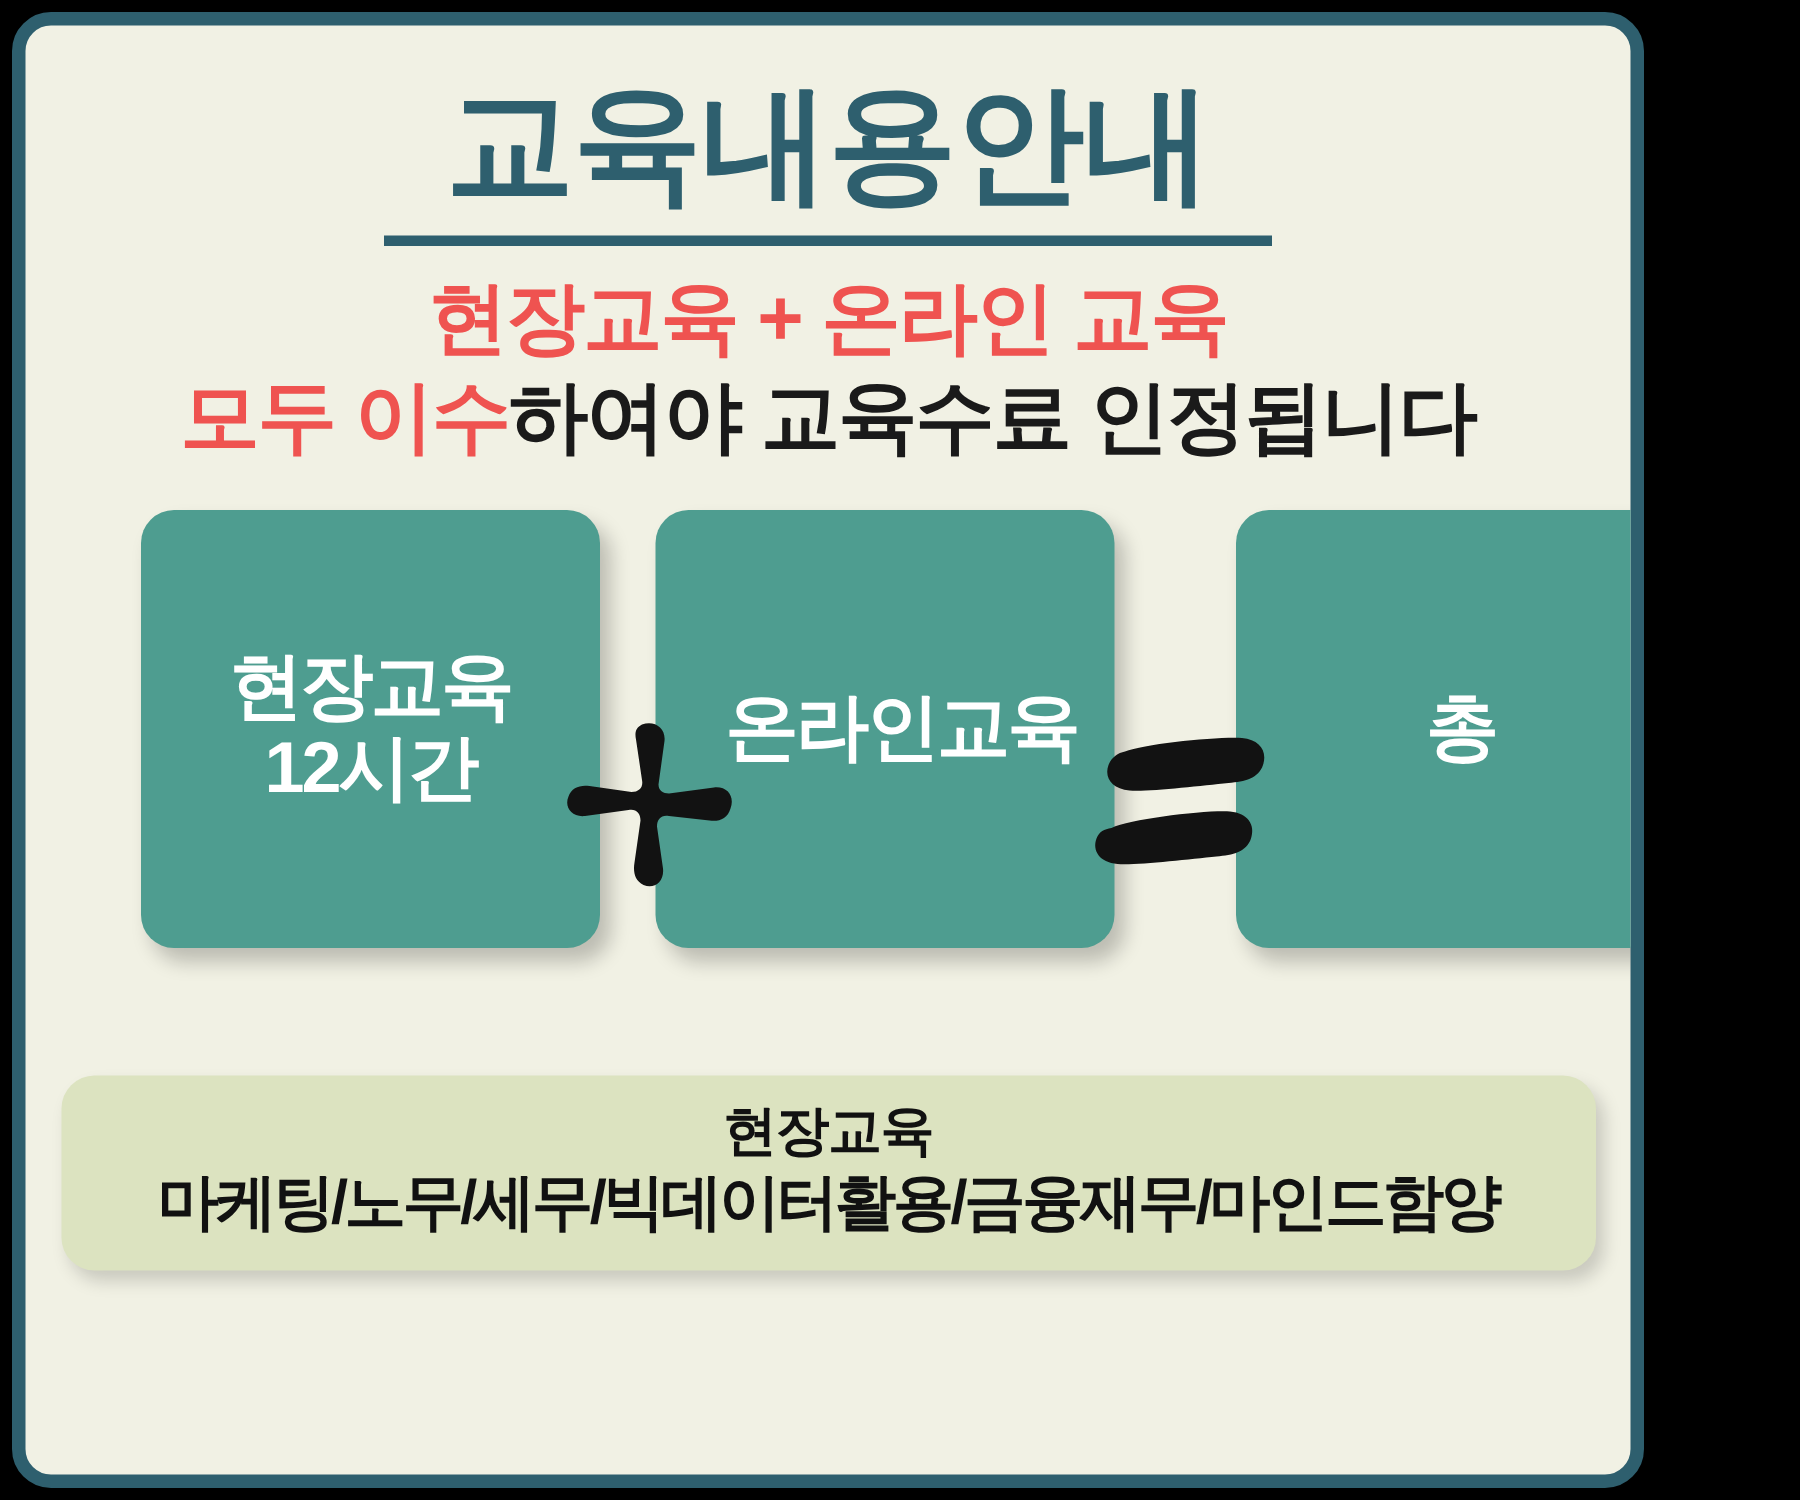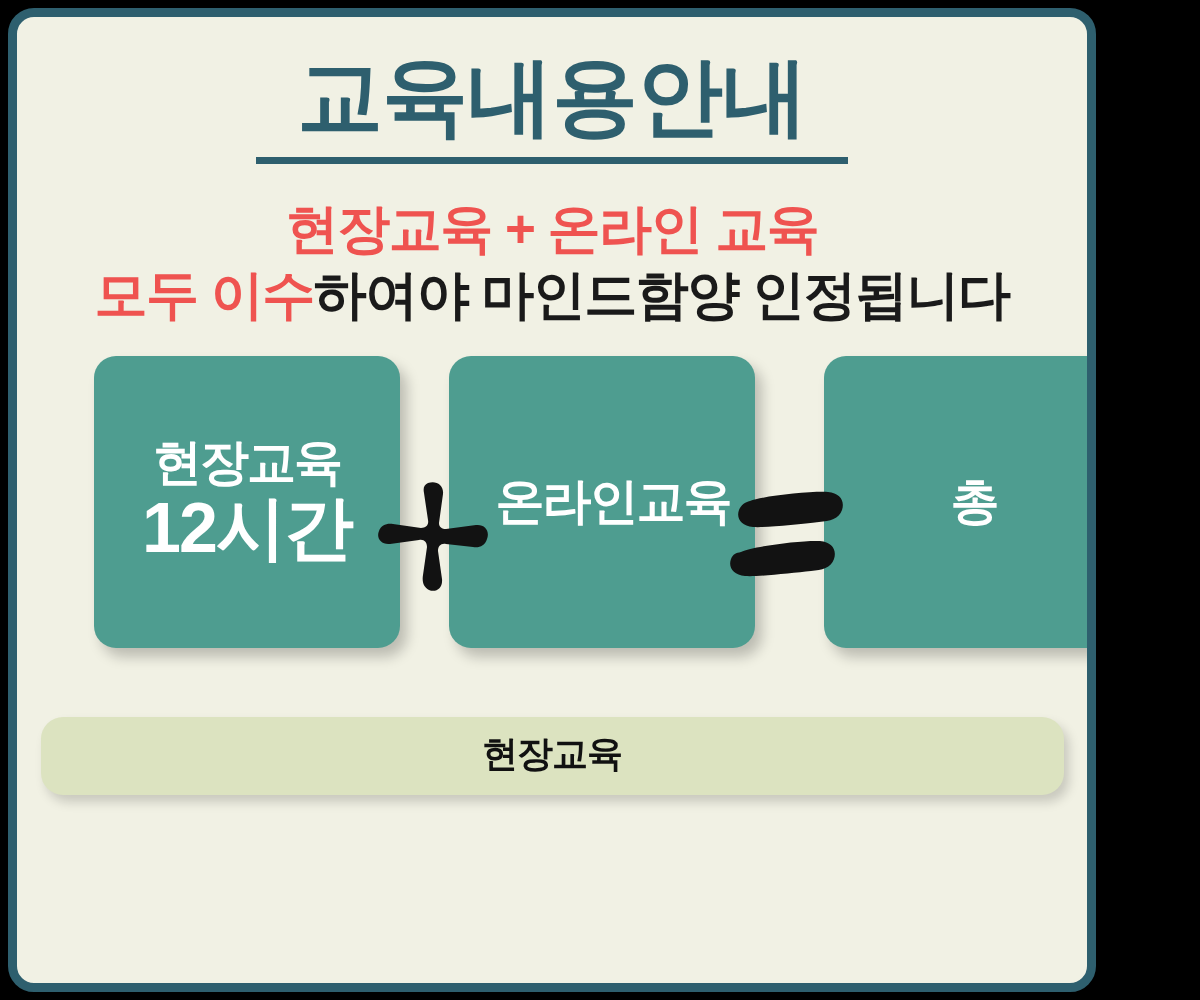--- a/index.html
+++ b/index.html
@@ -46,21 +46,21 @@
   }
 
   .title-rule {
     width: 592px;
     height: 7px;
     background: #2E5F6E;
     margin: 16px auto 0;
   }
 
   .subtitle {
-    margin-top: 32px;
+    margin-top: 16px;
     font-size: 53px;
     font-weight: 700;
     line-height: 1.24;
     color: #1A1A1A;
     letter-spacing: -1.5px;
   }
   .subtitle .accent { color: #EF5350; }
 
   
   .equation {
@@ -77,31 +77,31 @@
     border-radius: 22px;
     box-shadow: 7px 9px 13px rgba(0,0,0,0.22);
     display: flex;
     flex-direction: column;
     align-items: center;
     justify-content: center;
     color: #FFFFFF;
     text-align: center;
   }
   .ebox-1 { left: 77px;  width: 306px; }
-  .ebox-2 { left: 432px; width: 306px; padding-left: 22px; }
+  .ebox-2 { left: 420px; width: 306px; padding-left: 22px; }
   .ebox-3 { left: 807px; width: 300px; }
 
   .ebox .label {
     font-size: 49px;
     font-weight: 700;
     line-height: 1.05;
     letter-spacing: -2px;
   }
   .ebox .value {
-    font-size: 70px;
+    font-size: 48px;
     font-weight: 700;
     line-height: 1.08;
     letter-spacing: -2px;
     margin-top: 2px;
   }
 
   
   .op {
     position: absolute;
     pointer-events: none;
@@ -143,21 +143,21 @@
   <div id="frame">
 
     <div class="header">
       <div class="title">교육내용안내</div>
       <div class="title-rule"></div>
       <div class="subtitle">
         <div>
           <span class="accent">현장교육 + 온라인 교육</span>
         </div>
         <div>
-          <span class="accent">모두 이수</span><span>하여야 마인드함양 인정됩니다</span>
+          <span class="accent">모두 이수</span><span>하여야 교육수료 인정됩니다</span>
         </div>
       </div>
     </div>
 
     <div class="equation">
 
       <div class="ebox ebox-1">
         <div class="label">현장교육</div>
         <div class="value">12시간</div>
       </div>
@@ -187,19 +187,20 @@
                C14 47 9 39 12 31 C14 26 18 23 23 22 Z" fill="#121212"></path>
       <path d="M14 73 C27 67 76 61 93 62 C105 63 110 71 107 80
                C104 89 95 91 84 92 C65 94 30 98 18 97
                C6 96 1 88 4 80 C6 75 9 74 14 73 Z" fill="#121212"></path>
     </svg>
 
     <div class="panels">
 
       <div class="panel">
         <div class="p-head">현장교육</div>
+        <div class="p-body">마케팅/노무/세무/빅데이터활용/금융재무/마인드함양</div>
       </div>
 
 
     </div>
 
   </div>
 </div>
 
 </body></html>

